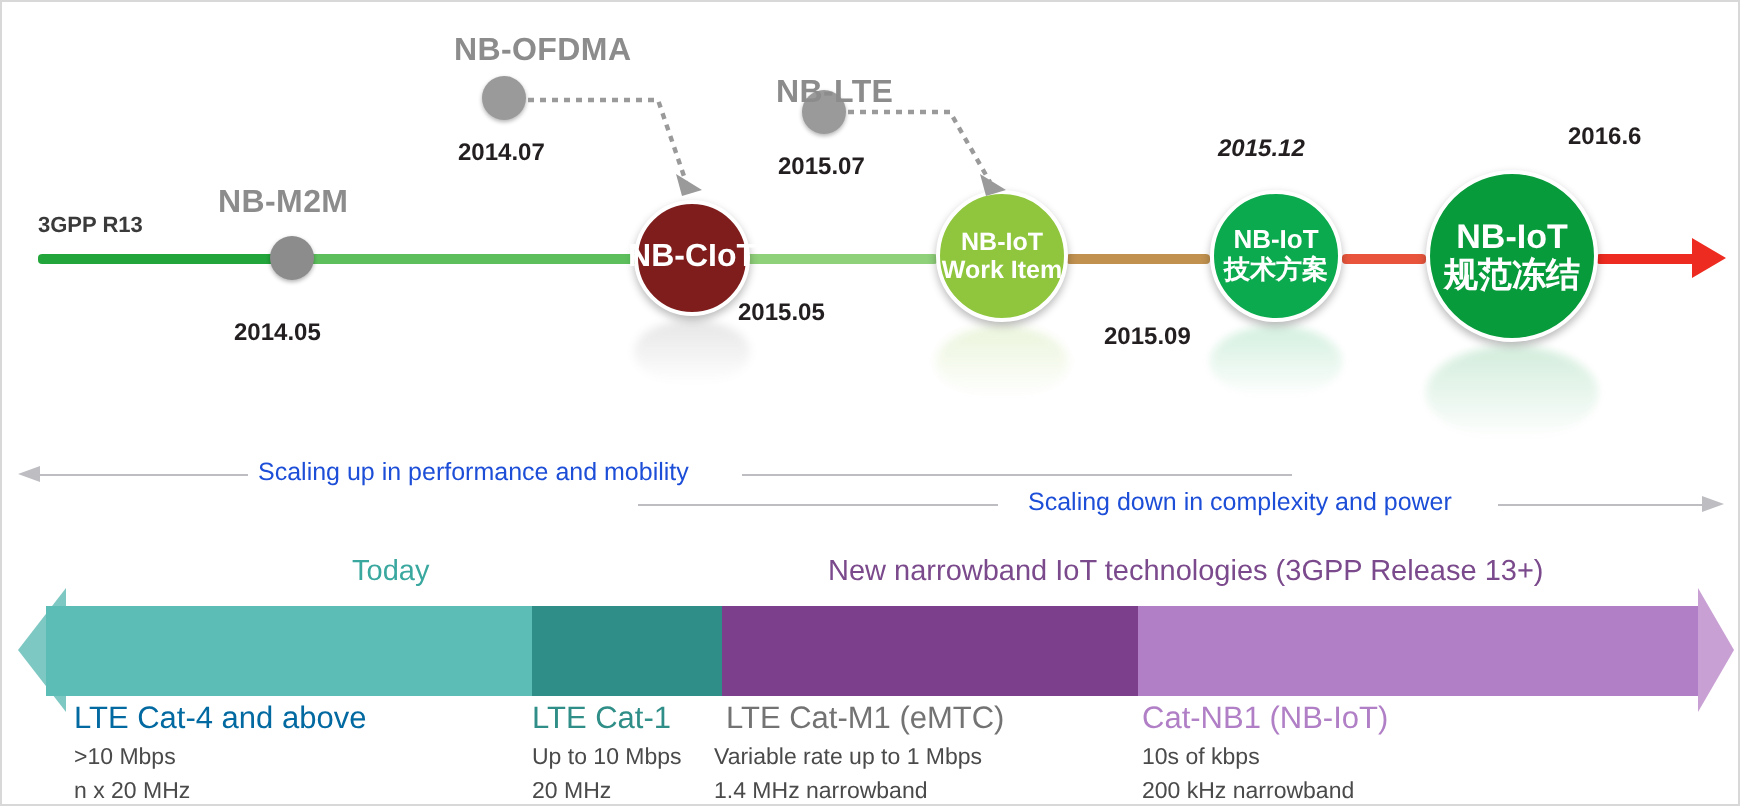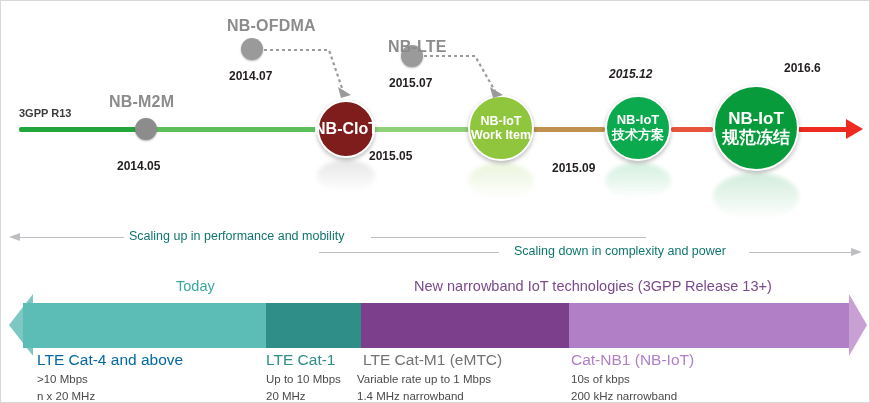--- a/index.html
+++ b/index.html
@@ -80,21 +80,21 @@
     opacity:.18;
     filter:blur(2px);
   }
 
   
   svg.overlay{position:absolute;left:0;top:0;width:870px;height:403px;pointer-events:none;}
 
   
   .scale-txt{
     position:absolute;
-    color:#0f766e;
+    color:#1d4ed8;
     font-size:12.5px;
     white-space:nowrap;
   }
   .rule{position:absolute;height:1px;background:#bdbdc2;}
 
   
   .band{position:absolute;height:45px;}
   .band-cap-left{
     position:absolute;
     width:0;height:0;

